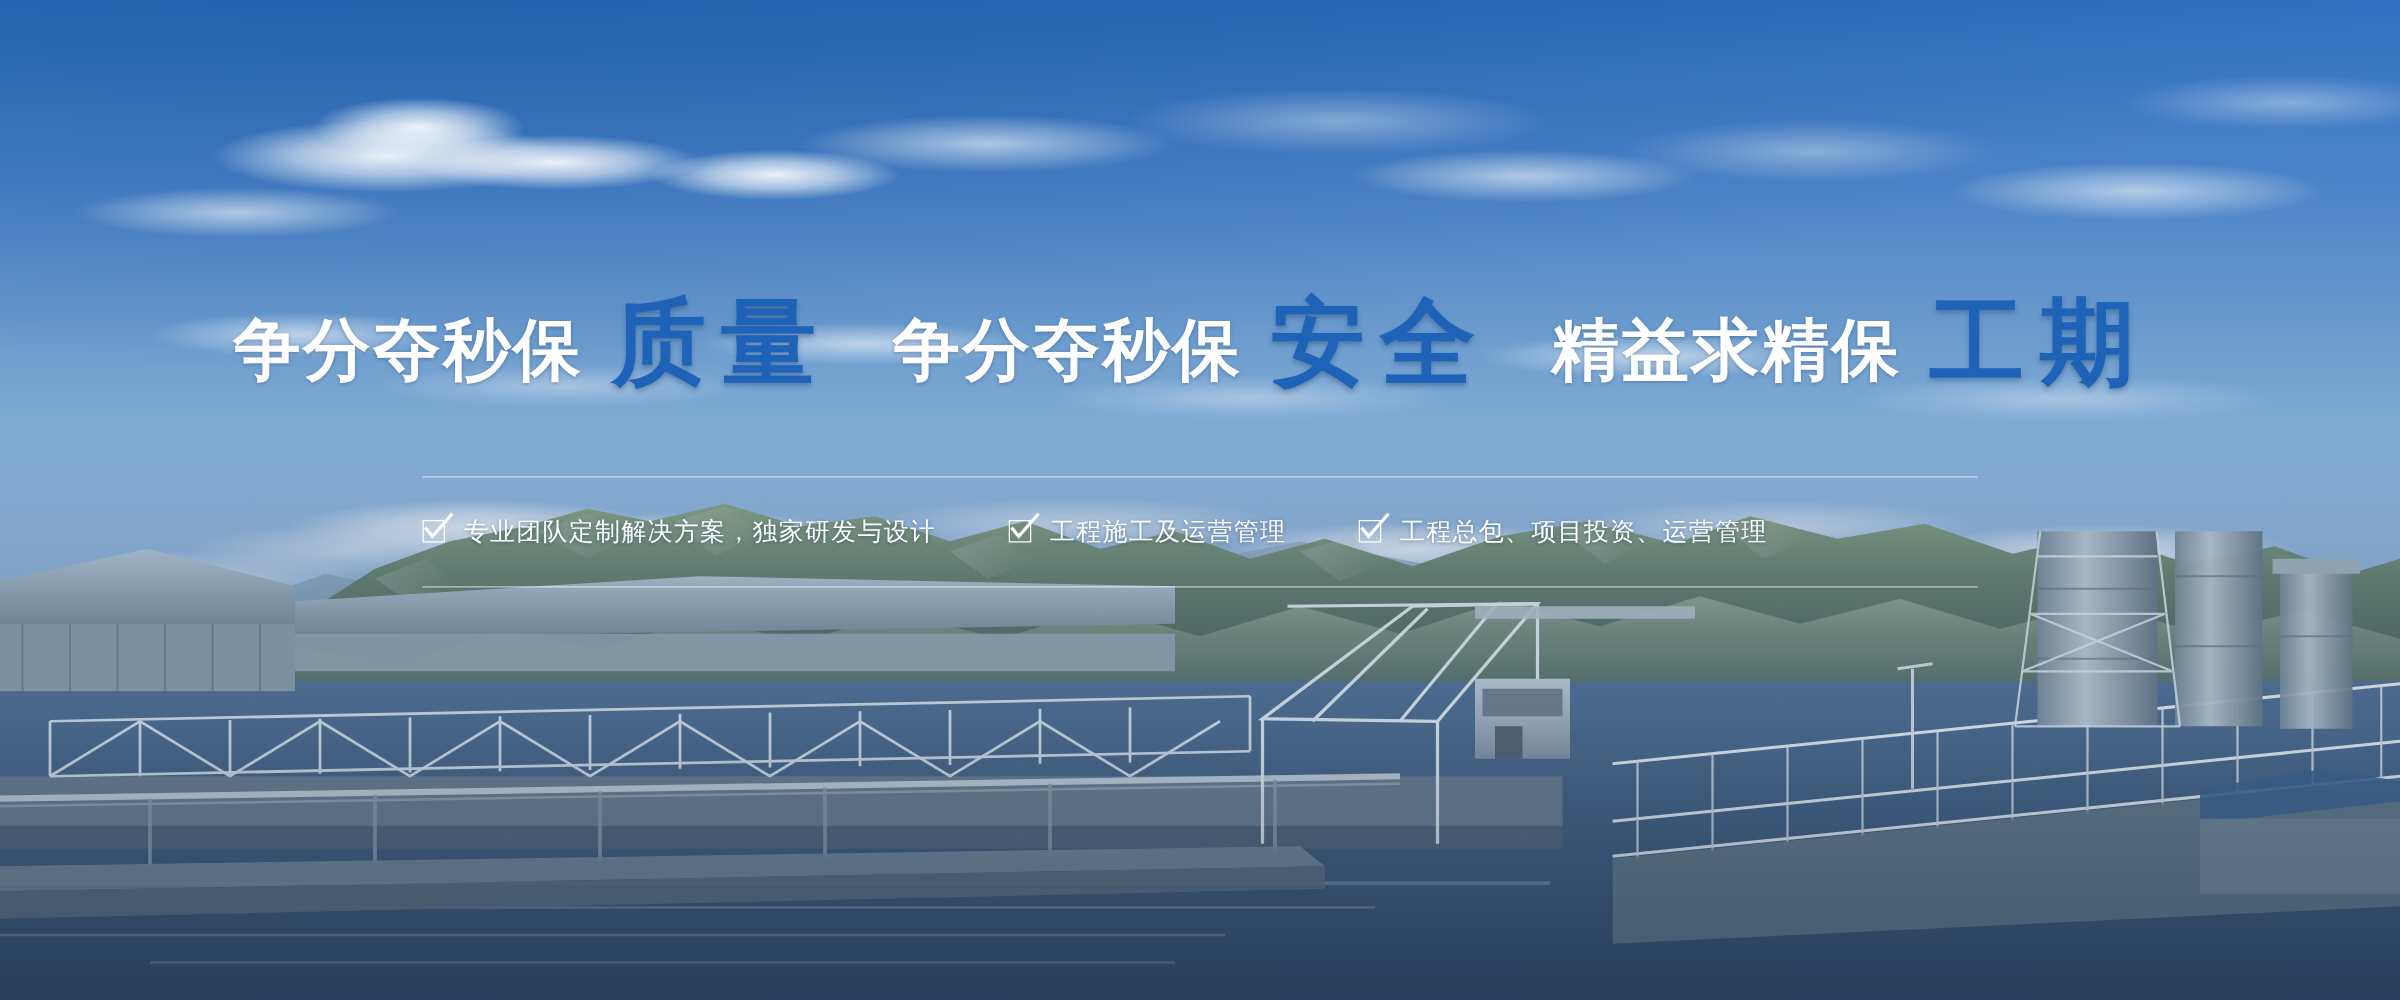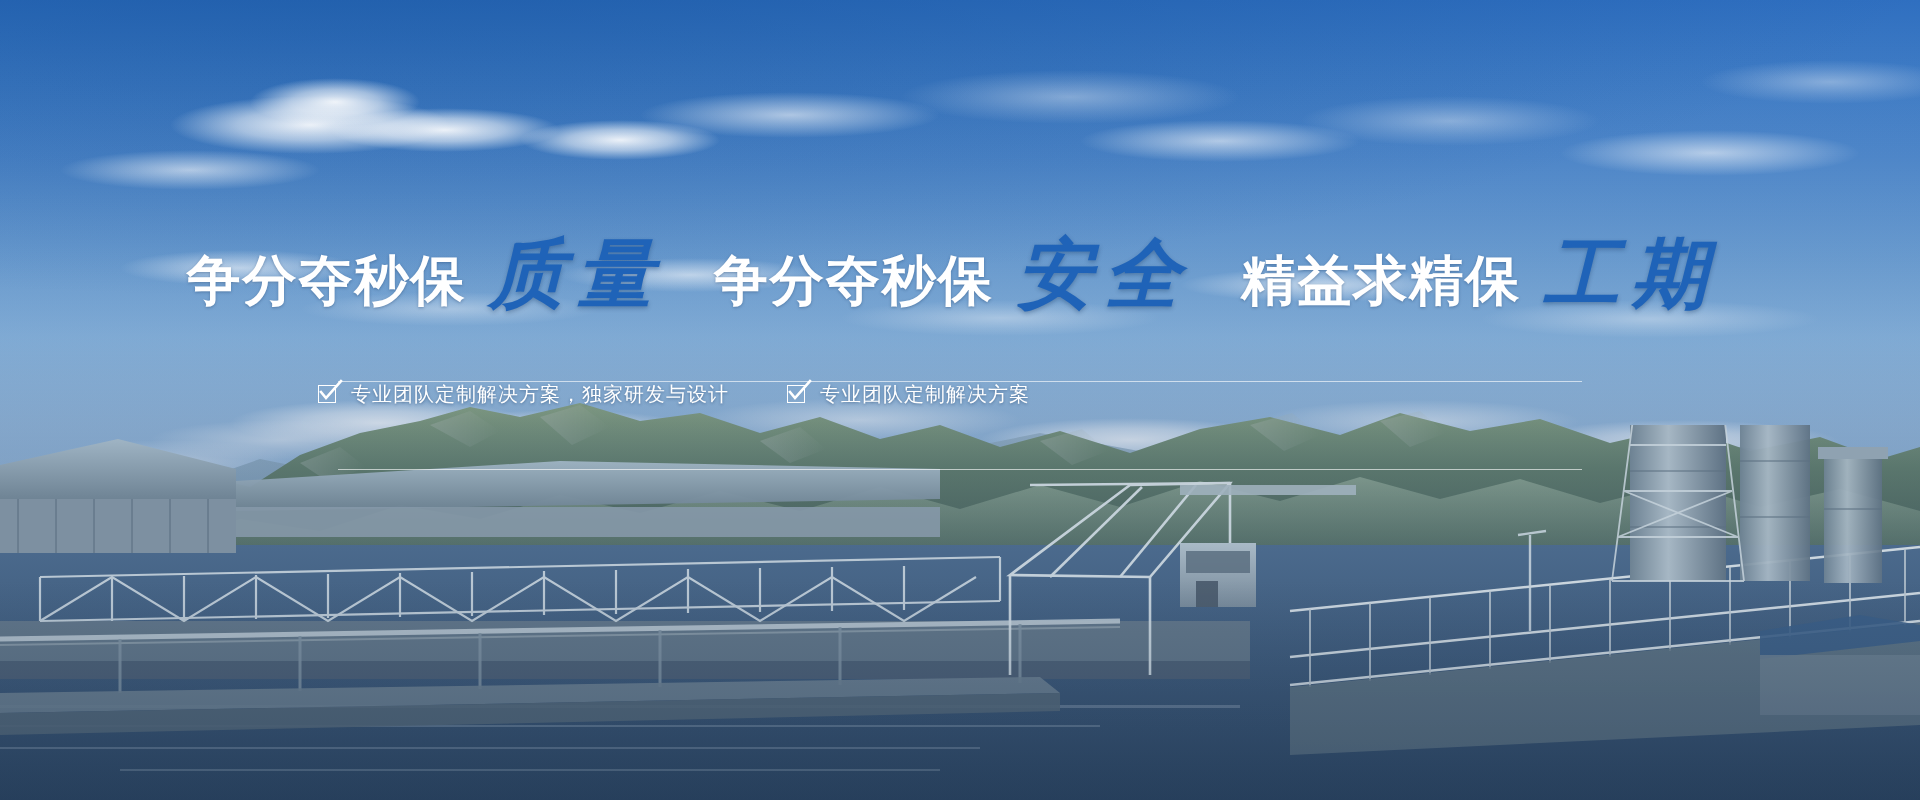--- a/index.html
+++ b/index.html
@@ -115,21 +115,20 @@
     color: #ffffff;
     letter-spacing: 2px;
     vertical-align: middle;
     text-shadow: 0 1px 3px rgba(20,50,90,.35);
   }
   .hl-accent {
     font-size: 76px;
     font-weight: bold;
     color: #1f63b8;
     font-family: "DejaVu Serif", "Liberation Serif", serif;
-    font-style: italic;
     letter-spacing: 12px;
     padding: 0 14px 0 18px;
     vertical-align: middle;
     position: relative;
     top: -6px;
     text-shadow: 0 2px 4px rgba(10,40,80,.30);
     text-align: center;
   }
   .hl-gap { display: inline-block; width: 26px; }
 
@@ -139,26 +138,26 @@
     left: 338px;
     width: 1244px;
     height: 1px;
     background: rgba(255,255,255,0.62);
   }
   .rule.top { top: 381px; }
   .rule.bottom { top: 469px; }
 
   .features {
     position: absolute;
-    left: 318px;
+    left: 338px;
     top: 381px;
     width: 1244px;
     height: 88px;
     display: flex;
-    align-items: flex-start;
+    align-items: center;
     justify-content: flex-start;
   }
   .feature {
     display: flex;
     align-items: center;
     white-space: nowrap;
   }
   .feature .label {
     font-size: 20px;
     color: #ffffff;
@@ -473,22 +472,31 @@
 
       <span class="spacer-a"></span>
 
       <div class="feature">
         <span class="checkbox">
           <span class="box"></span>
           <svg width="26" height="26" viewBox="0 0 26 26">
             <path d="M4,12 L9,18 L24,1" fill="none" stroke="#ffffff" stroke-width="2.6" stroke-linecap="square" stroke-linejoin="miter"></path>
           </svg>
         </span>
-        <span class="label">专业团队定制解决方案</span>
+        <span class="label">工程施工及运营管理</span>
       </div>
 
       <span class="spacer-b"></span>
 
+      <div class="feature">
+        <span class="checkbox">
+          <span class="box"></span>
+          <svg width="26" height="26" viewBox="0 0 26 26">
+            <path d="M4,12 L9,18 L24,1" fill="none" stroke="#ffffff" stroke-width="2.6" stroke-linecap="square" stroke-linejoin="miter"></path>
+          </svg>
+        </span>
+        <span class="label">工程总包、项目投资、运营管理</span>
+      </div>
 
     </div>
   </div>
 
 </div>
 
 </body></html>

